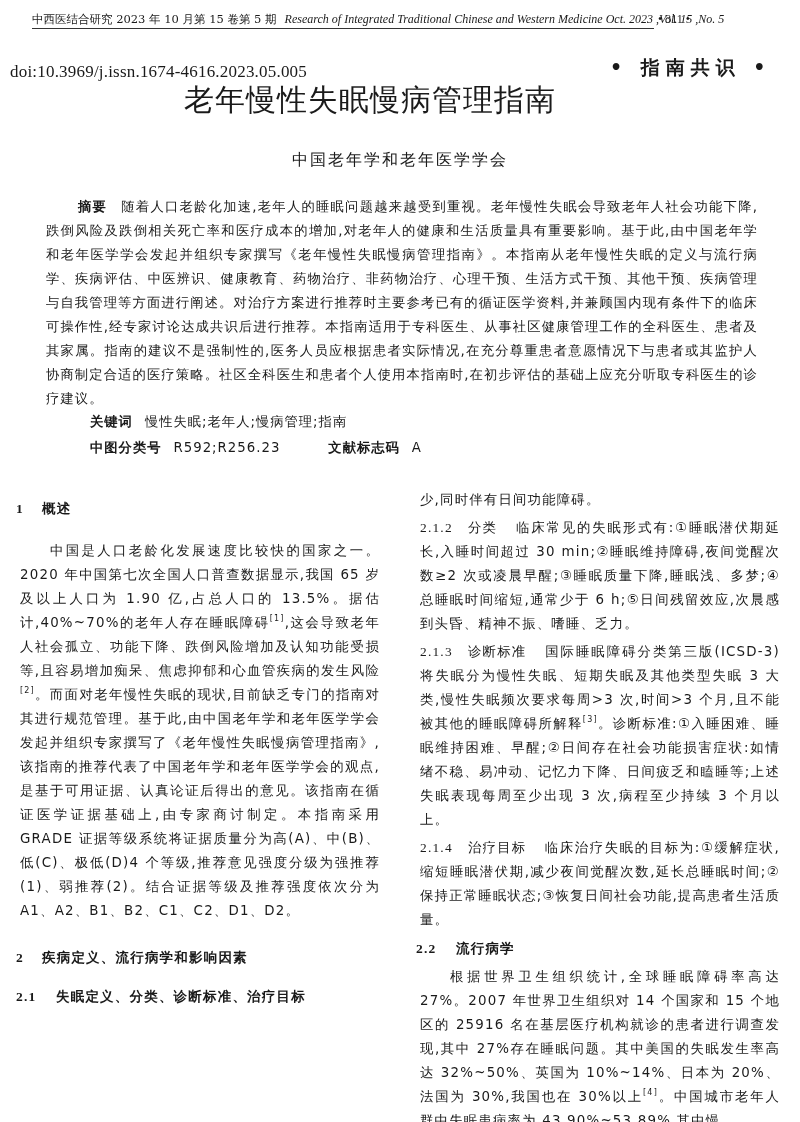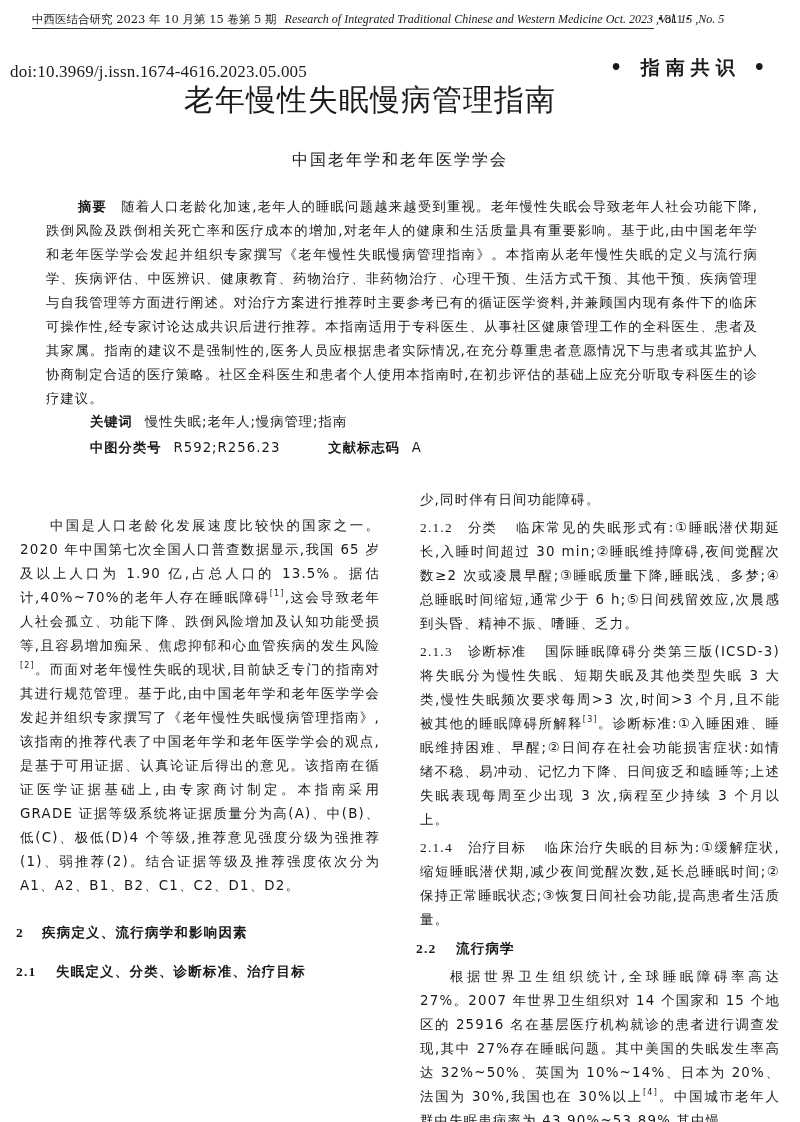--- a/index.html
+++ b/index.html
@@ -50,20 +50,21 @@
 </div>
 
 <div class="kw-line" style="top:413px">
   <b>关键词</b><span>慢性失眠;老年人;慢病管理;指南</span>
 </div>
 <div class="kw-line" style="top:439px">
   <b>中图分类号</b><span>R592;R256.23</span><span class="gap"></span><b>文献标志码</b><span>A</span>
 </div>
 
 <div class="col col-left">
+  <div class="h1"><span class="num">1</span><span>概述</span></div>
   <div class="spacer-s"></div>
   <p class="indent"><span>中国是人口老龄化发展速度比较快的国家之一。2020 年中国第七次全国人口普查数据显示,我国 65 岁及以上人口为 1.90 亿,占总人口的 13.5%。据估计,40%~70%的老年人存在睡眠障碍</span><sup>[1]</sup><span>,这会导致老年人社会孤立、功能下降、跌倒风险增加及认知功能受损等,且容易增加痴呆、焦虑抑郁和心血管疾病的发生风险</span><sup>[2]</sup><span>。而面对老年慢性失眠的现状,目前缺乏专门的指南对其进行规范管理。基于此,由中国老年学和老年医学学会发起并组织专家撰写了《老年慢性失眠慢病管理指南》,该指南的推荐代表了中国老年学和老年医学学会的观点,是基于可用证据、认真论证后得出的意见。该指南在循证医学证据基础上,由专家商讨制定。本指南采用 GRADE 证据等级系统将证据质量分为高(A)、中(B)、低(C)、极低(D)4 个等级,推荐意见强度分级为强推荐(1)、弱推荐(2)。结合证据等级及推荐强度依次分为 A1、A2、B1、B2、C1、C2、D1、D2。</span></p>
   <div class="spacer-m"></div>
   <div class="h1"><span class="num">2</span><span>疾病定义、流行病学和影响因素</span></div>
   <div class="spacer-s"></div>
   <div class="h2"><span class="num">2.1</span><span>失眠定义、分类、诊断标准、治疗目标</span></div>
 </div>
 
 <div class="col col-right">
   <p>少,同时伴有日间功能障碍。</p>

